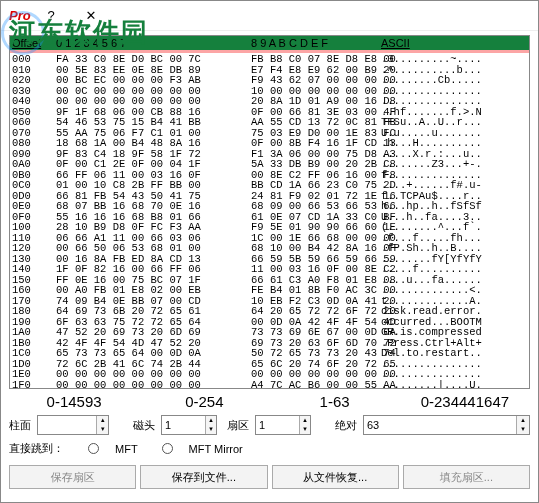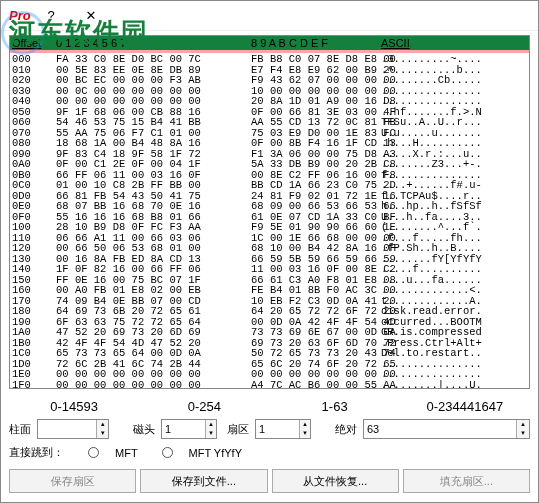--- a/index.html
+++ b/index.html
@@ -18,21 +18,21 @@
 .hexhdr .off{width:44px;text-decoration:underline}
 .hexhdr .h1{width:195px}
 .hexhdr .h2{width:130px}
 .hexhdr .asc{flex:1;text-align:left;text-decoration:underline}
 .hexbody{flex:1;overflow:hidden;font-family:"Courier New",monospace;font-size:10.5px;line-height:10.5px;padding:1px 2px;white-space:pre;color:#000;letter-spacing:0}
 .hexline{display:flex;height:10.5px}
 .hexline .off{width:44px;color:#000}
 .hexline .b1{width:195px}
 .hexline .b2{width:130px}
 .hexline .asc{flex:1}
-.ranges{display:flex;font-size:13px;padding:2px 0;margin-top:8px}
+.ranges{display:flex;font-size:15px;padding:2px 0;margin-top:2px}
 .ranges span{flex:1;text-align:center}
 .row{display:flex;align-items:center;gap:6px;padding:3px 0}
 .lbl{font-size:11px}
 .field{display:flex;align-items:center;border:1px solid #888;background:#fff;height:20px}
 .field input{border:none;outline:none;font-size:11px;padding:0 3px;width:100%;background:transparent}
 .spin{width:14px;display:flex;flex-direction:column;border-left:1px solid #aaa}
 .spin div{height:9px;font-size:7px;text-align:center;line-height:8px;cursor:pointer;background:#f5f5f5}
 .sel{background:#0078d7;color:#fff}
 .radio{display:flex;align-items:center;gap:16px;margin-left:18px}
 .radio .dot{width:11px;height:11px;border:1px solid #555;border-radius:50%;background:#fff}
@@ -106,21 +106,21 @@
     </div>
 
     <div class="row">
       <span class="lbl">直接跳到：</span>
       <label class="radio">
         <span class="dot"></span>
         <span>MFT</span>
       </label>
       <label class="radio">
         <span class="dot"></span>
-        <span>MFT YfYfY</span>
+        <span>MFT Mirror</span>
       </label>
     </div>
 
     <div class="buttons">
       <div class="btn">保存扇区</div>
       <div class="btn en">保存到文件...</div>
       <div class="btn en">从文件恢复...</div>
       <div class="btn">填充扇区...</div>
     </div>
   </div>

